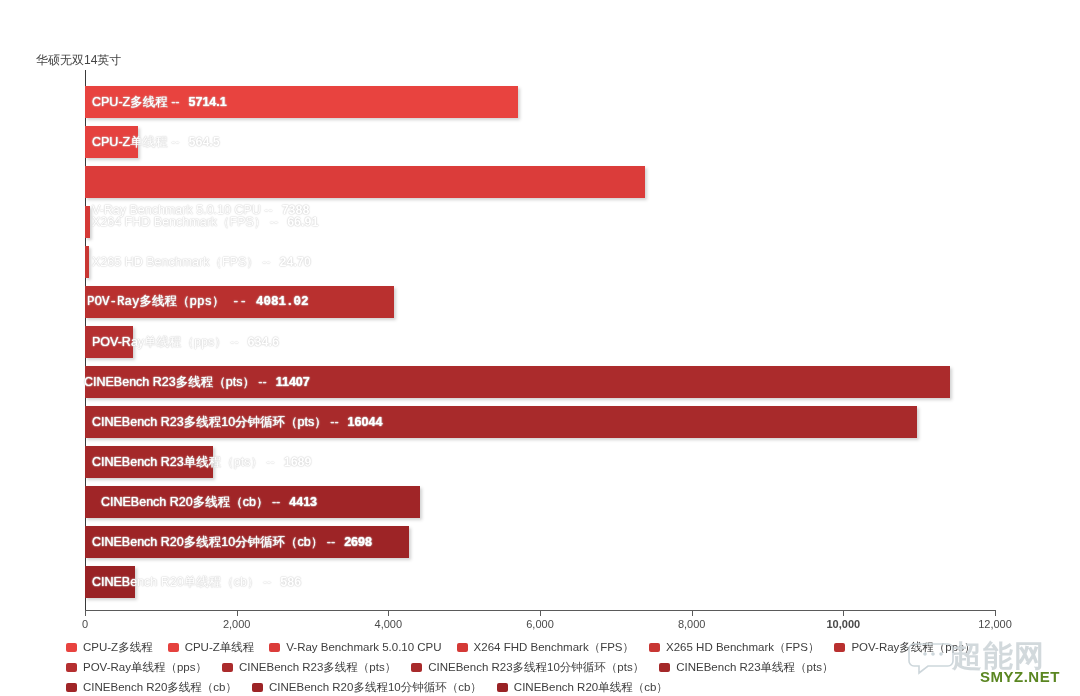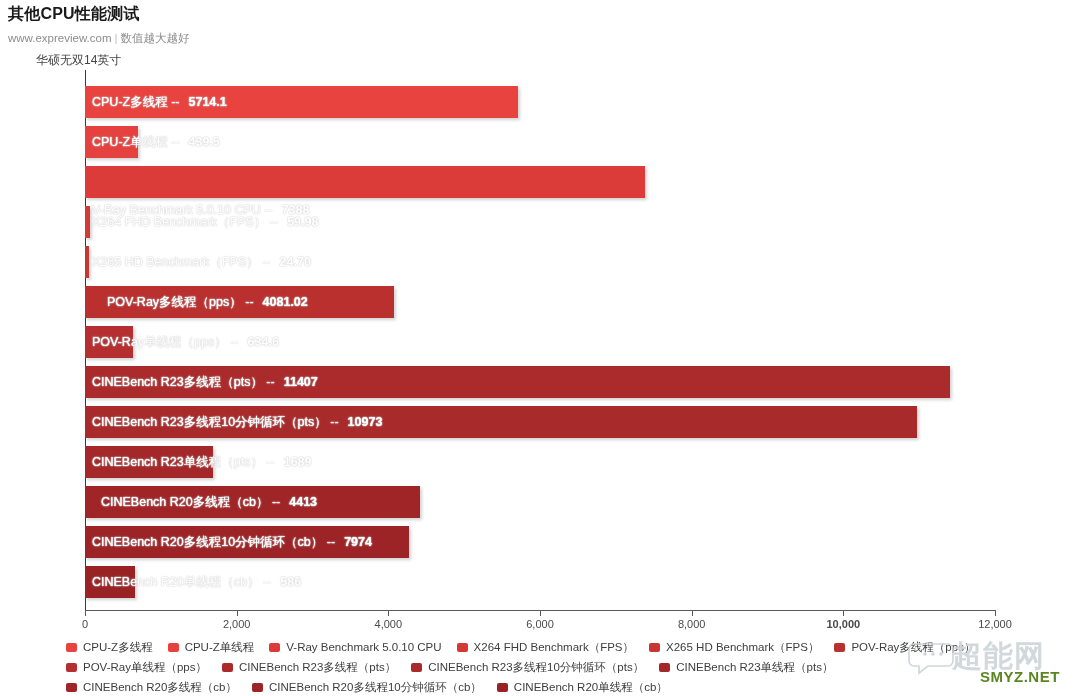--- a/index.html
+++ b/index.html
@@ -48,26 +48,20 @@
   .wm-cn{position:absolute;left:44px;top:0px;font-size:30px;color:#cfd6da;
          font-weight:bold;letter-spacing:1px;}
   .wm-net{position:absolute;left:72px;top:32px;font-size:15px;color:#4d7c0f;
           font-weight:bold;letter-spacing:.5px;}
 </style>
 </head>
 <body>
 
 <div class="page">
 
-  <div class="hdr">
-    <div class="hdr-title">其他CPU性能测试</div>
-    <div class="hdr-sub">
-      <span>www.expreview.com</span><span class="sep">|</span><span>数值越大越好</span>
-    </div>
-  </div>
 
   <div class="series-name">华硕无双14英寸</div>
 
   <div class="yaxis"></div>
   <div class="xaxis"></div>
 
   <div id="ticks">
       <div class="tick" style="left: 85px;"></div>
       <div class="ticklbl" style="left: 85px;">0</div>
       <div class="tick" style="left: 236.667px;"></div>
@@ -80,41 +74,41 @@
       <div class="ticklbl" style="left: 691.667px;">8,000</div>
       <div class="tick" style="left: 843.333px;"></div>
       <div class="ticklbl" style="left: 843.333px; font-weight: bold;">10,000</div>
       <div class="tick" style="left: 995px;"></div>
       <div class="ticklbl" style="left: 995px;">12,000</div>
     </div>
   <div id="bars">
       <div class="bar" style="left: 85px; top: 86px; width: 433.319px; background: rgb(232, 67, 63);"></div>
       <div class="barlbl" style="left: 85px; top: 86px;"><span>CPU-Z多线程</span><span class="dash">  --</span><span class="val">5714.1</span></div>
       <div class="bar" style="left: 85px; top: 126px; width: 53.4928px; background: rgb(229, 65, 62);"></div>
-      <div class="barlbl" style="left: 85px; top: 126px;"><span>CPU-Z单线程</span><span class="dash">  --</span><span class="val">439.5</span></div>
+      <div class="barlbl" style="left: 85px; top: 126px;"><span>CPU-Z单线程</span><span class="dash">  --</span><span class="val">564.5</span></div>
       <div class="bar" style="left: 85px; top: 166px; width: 560.257px; background: rgb(219, 60, 58);"></div>
       <div class="barlbl" style="left: 85px; top: 166px; margin-top: 28px;"><span>V-Ray Benchmark 5.0.10 CPU</span><span class="dash">  --</span><span class="val">7388</span></div>
       <div class="bar" style="left: 85px; top: 206px; width: 5.07401px; background: rgb(212, 57, 54);"></div>
-      <div class="barlbl" style="left: 85px; top: 206px;"><span>X264 FHD Benchmark（FPS）</span><span class="dash">  --</span><span class="val">59.98</span></div>
+      <div class="barlbl" style="left: 85px; top: 206px;"><span>X264 FHD Benchmark（FPS）</span><span class="dash">  --</span><span class="val">66.91</span></div>
       <div class="bar" style="left: 85px; top: 246px; width: 4.17387px; background: rgb(200, 54, 51);"></div>
       <div class="barlbl" style="left: 85px; top: 246px;"><span>X265 HD Benchmark（FPS）</span><span class="dash">  --</span><span class="val">24.70</span></div>
       <div class="bar" style="left: 85px; top: 286px; width: 309.477px; background: rgb(185, 48, 47);"></div>
-      <div class="barlbl" style="left: 100px; top: 286px;"><span>POV-Ray多线程（pps）</span><span class="dash">  --</span><span class="val">4081.02</span></div>
+      <div class="barlbl" style="left: 80px; top: 286px; font-family: Liberation Mono, monospace;"><span>POV-Ray多线程（pps）</span><span class="dash">  --</span><span class="val">4081.02</span></div>
       <div class="bar" style="left: 85px; top: 326px; width: 48.1238px; background: rgb(181, 47, 48);"></div>
       <div class="barlbl" style="left: 85px; top: 326px;"><span>POV-Ray单线程（pps）</span><span class="dash">  --</span><span class="val">634.6</span></div>
       <div class="bar" style="left: 85px; top: 366px; width: 865.031px; background: rgb(171, 43, 44);"></div>
-      <div class="barlbl" style="left: 85px; top: 366px;"><span>CINEBench R23多线程（pts）</span><span class="dash">  --</span><span class="val">11407</span></div>
+      <div class="barlbl" style="left: 77px; top: 366px;"><span>CINEBench R23多线程（pts）</span><span class="dash">  --</span><span class="val">11407</span></div>
       <div class="bar" style="left: 85px; top: 406px; width: 832.119px; background: rgb(168, 42, 43);"></div>
-      <div class="barlbl" style="left: 85px; top: 406px;"><span>CINEBench R23多线程10分钟循环（pts）</span><span class="dash">  --</span><span class="val">10973</span></div>
+      <div class="barlbl" style="left: 85px; top: 406px;"><span>CINEBench R23多线程10分钟循环（pts）</span><span class="dash">  --</span><span class="val">16044</span></div>
       <div class="bar" style="left: 85px; top: 446px; width: 128.082px; background: rgb(164, 40, 41);"></div>
       <div class="barlbl" style="left: 85px; top: 446px;"><span>CINEBench R23单线程（pts）</span><span class="dash">  --</span><span class="val">1689</span></div>
       <div class="bar" style="left: 85px; top: 486px; width: 334.653px; background: rgb(160, 37, 39);"></div>
       <div class="barlbl" style="left: 85px; top: 486px; padding-left: 16px;"><span>CINEBench R20多线程（cb）</span><span class="dash">  --</span><span class="val">4413</span></div>
       <div class="bar" style="left: 85px; top: 526px; width: 324.339px; background: rgb(157, 36, 38);"></div>
-      <div class="barlbl" style="left: 85px; top: 526px;"><span>CINEBench R20多线程10分钟循环（cb）</span><span class="dash">  --</span><span class="val">7974</span></div>
+      <div class="barlbl" style="left: 85px; top: 526px;"><span>CINEBench R20多线程10分钟循环（cb）</span><span class="dash">  --</span><span class="val">2698</span></div>
       <div class="bar" style="left: 85px; top: 566px; width: 49.9742px; background: rgb(153, 34, 37);"></div>
       <div class="barlbl" style="left: 85px; top: 566px;"><span>CINEBench R20单线程（cb）</span><span class="dash">  --</span><span class="val">586</span></div>
     </div>
 
   <div class="legend" id="legend">
       <div class="lgrow">
         <div class="lgitem">
           <span class="lgmark" style="background: rgb(232, 67, 63);"></span>
           <span class="lgtxt">CPU-Z多线程</span>
         </div>

